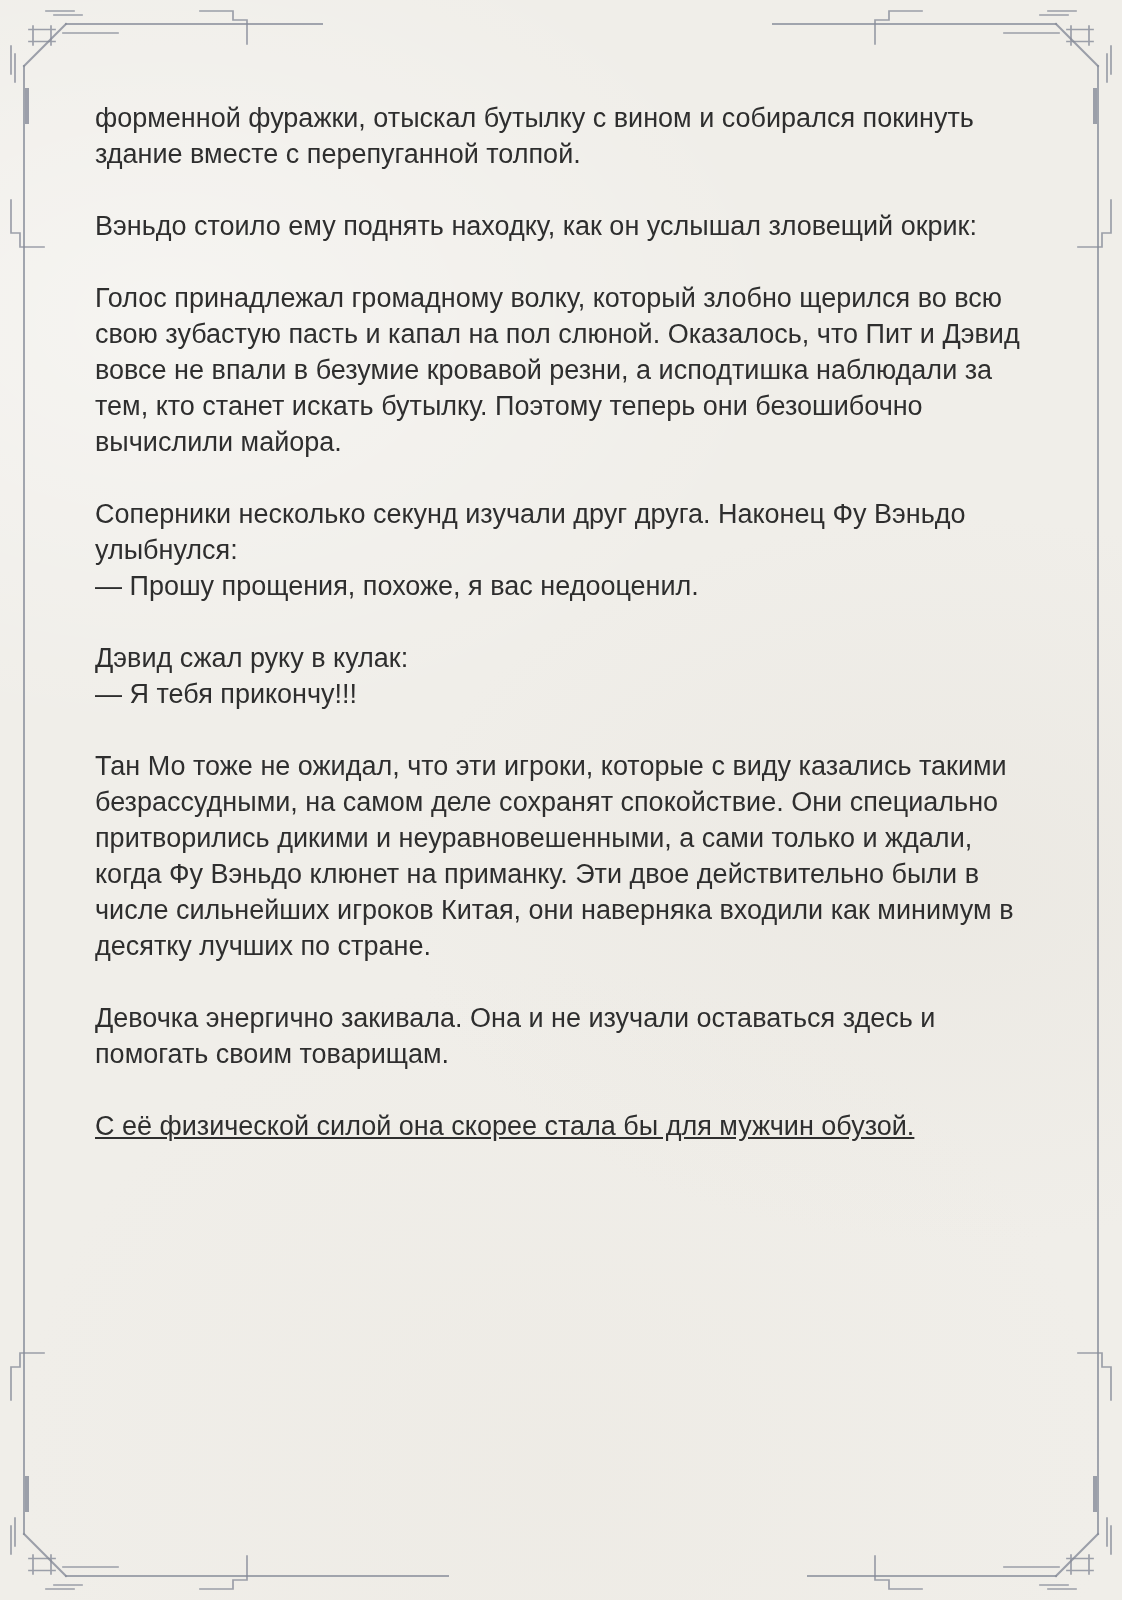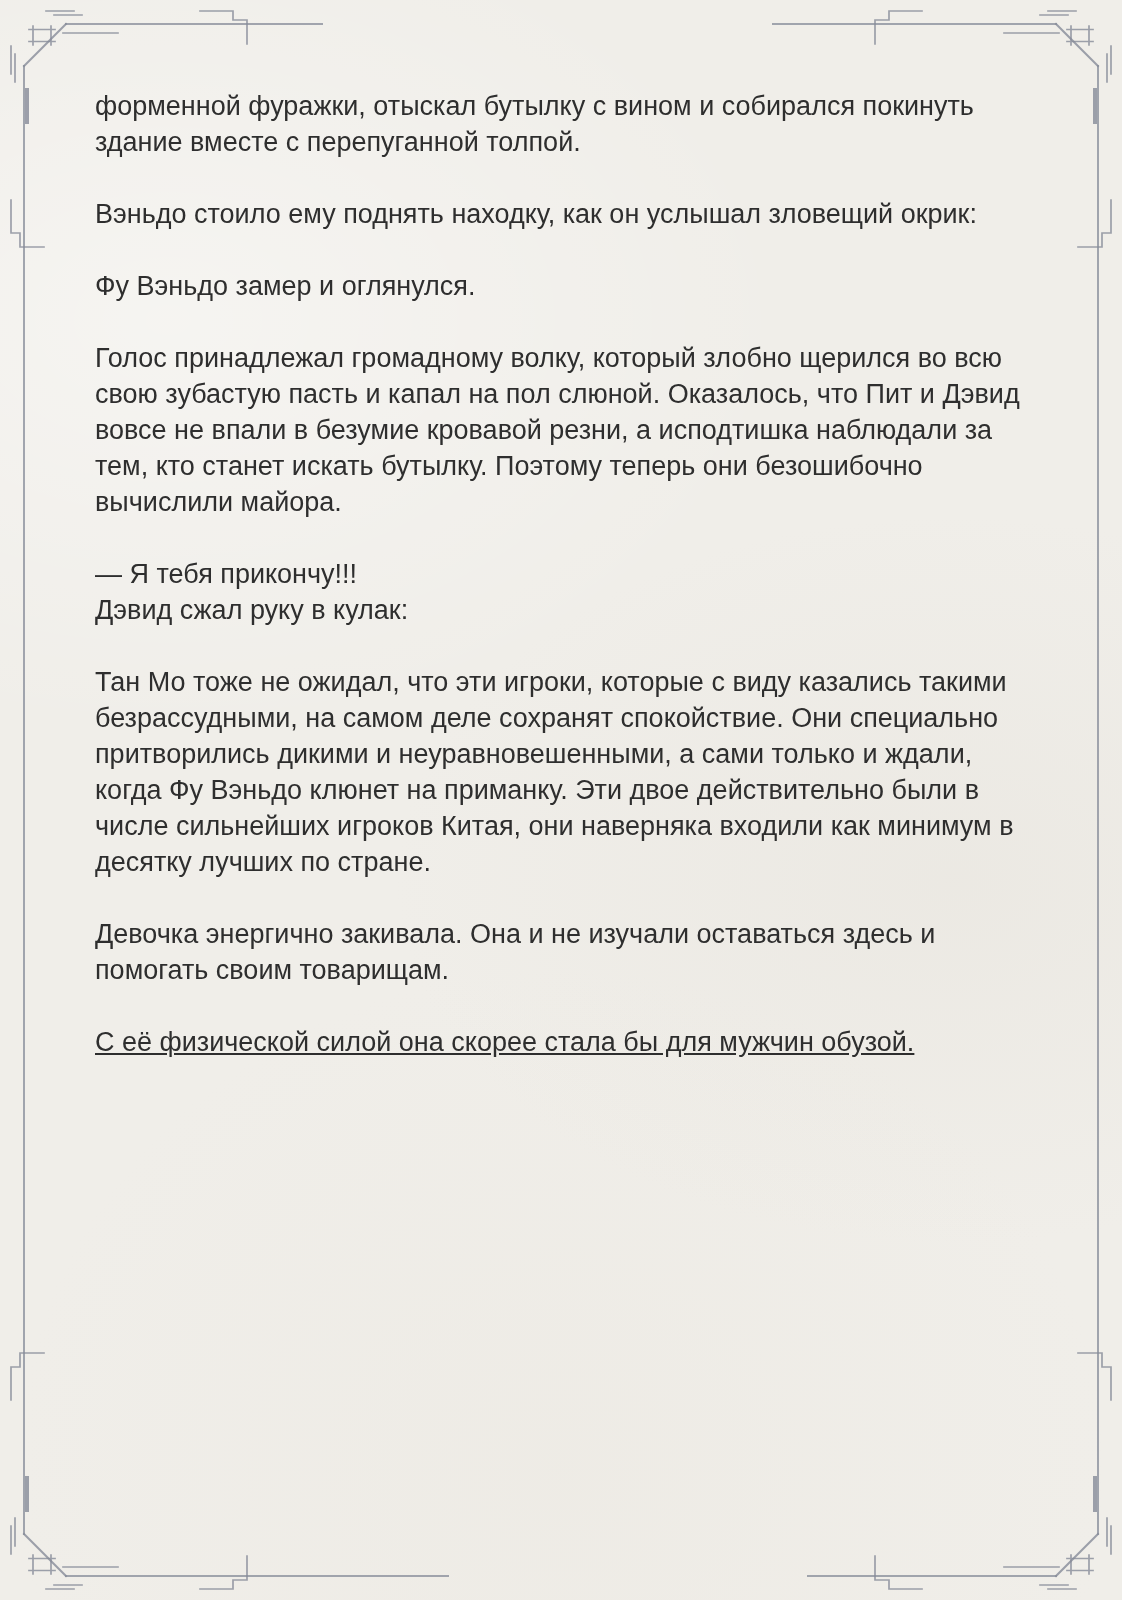--- a/index.html
+++ b/index.html
@@ -13,21 +13,21 @@
       radial-gradient(760px 700px at 50% 92%, rgba(233,229,221,.30), rgba(233,229,221,0) 72%);
     font-family: "Liberation Sans", sans-serif;
   }
   .frame {
     position: absolute; left: 0; top: 0;
     width: 1122px; height: 1600px;
     pointer-events: none;
   }
   .text-area {
     position: absolute;
-    left: 95px; top: 88px;
+    left: 95px; top: 100px;
     width: 928px;
     color: #2e2e2e;
     font-size: 27px;
     line-height: 36px;
   }
   .paragraph { margin: 0 0 36px 0; }
   .paragraph:last-child { margin-bottom: 0; text-decoration: underline; }
   .pline { white-space: normal; }
 </style>
 </head>
@@ -66,28 +66,29 @@
 </svg>
 
 <main class="text-area">
     <div class="paragraph">
       <div class="pline">форменной фуражки, отыскал бутылку с вином и собирался покинуть здание вместе с перепуганной толпой.</div>
     </div>
     <div class="paragraph">
       <div class="pline">Вэньдо стоило ему поднять находку, как он услышал зловещий окрик:</div>
     </div>
     <div class="paragraph">
-      <div class="pline">Фу Вэньдо замер и оглянулся.</div>
-    </div>
-    <div class="paragraph">
       <div class="pline">Голос принадлежал громадному волку, который злобно щерился во всю свою зубастую пасть и капал на пол слюной. Оказалось, что Пит и Дэвид вовсе не впали в безумие кровавой резни, а исподтишка наблюдали за тем, кто станет искать бутылку. Поэтому теперь они безошибочно вычислили майора.</div>
     </div>
     <div class="paragraph">
+      <div class="pline">Соперники несколько секунд изучали друг друга. Наконец Фу Вэньдо улыбнулся:</div>
+      <div class="pline">— Прошу прощения, похоже, я вас недооценил.</div>
+    </div>
+    <div class="paragraph">
+      <div class="pline">Дэвид сжал руку в кулак:</div>
       <div class="pline">— Я тебя прикончу!!!</div>
-      <div class="pline">Дэвид сжал руку в кулак:</div>
     </div>
     <div class="paragraph">
       <div class="pline">Тан Мо тоже не ожидал, что эти игроки, которые с виду казались такими безрассудными, на самом деле сохранят спокойствие. Они специально притворились дикими и неуравновешенными, а сами только и ждали, когда Фу Вэньдо клюнет на приманку. Эти двое действительно были в числе сильнейших игроков Китая, они наверняка входили как минимум в десятку лучших по стране.</div>
     </div>
     <div class="paragraph">
       <div class="pline">Девочка энергично закивала. Она и не изучали оставаться здесь и помогать своим товарищам.</div>
     </div>
     <div class="paragraph">
       <div class="pline">С её физической силой она скорее стала бы для мужчин обузой.</div>
     </div>

